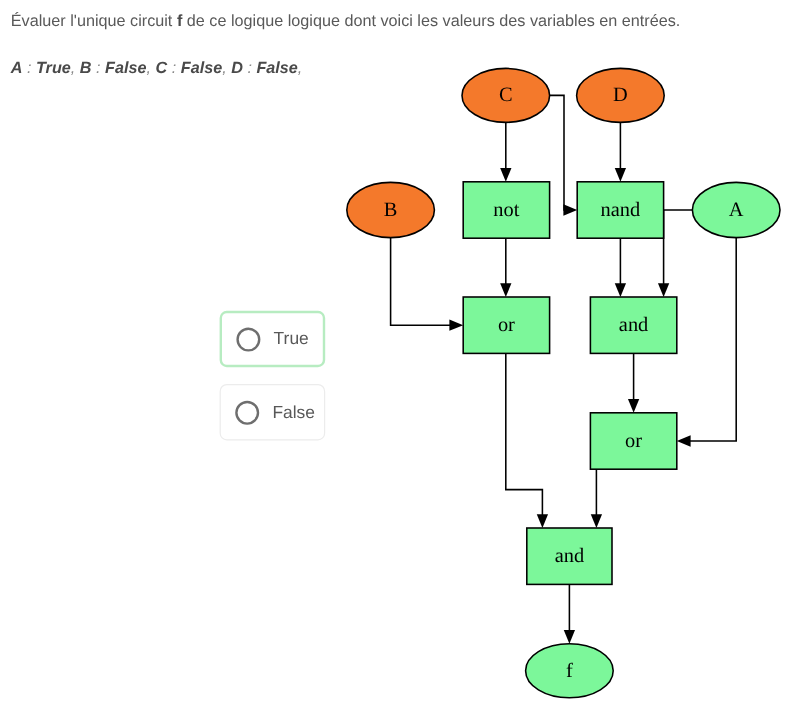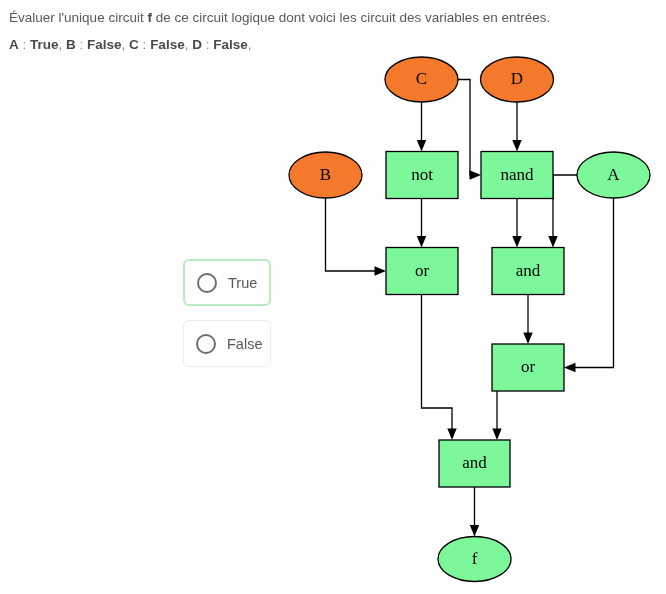--- a/index.html
+++ b/index.html
@@ -8,21 +8,21 @@
     background:#ffffff;
     font-family:"Liberation Sans", sans-serif;
     overflow:hidden;
     position:relative;
   }
   #question{
     position:absolute;left:9px;top:8px;width:650px;
     font-size:13.5px;line-height:1.55;color:#595959;
   }
   #question .b{font-weight:bold;color:#4a4a4a;}
-  #assign{margin-top:6px;}
+  #assign{margin-top:18px;font-style:italic;}
   #assign .sep{color:#8a8a8a;font-weight:normal;}
 
   
   .opt{
     position:absolute;left:183px;width:88px;height:47px;
     box-sizing:border-box;
     border-radius:6px;
     background:#ffffff;
     display:flex;align-items:center;
     padding-left:12px;
@@ -49,21 +49,21 @@
     fill:#000000;
   }
   .gnode ellipse, .gnode rect{stroke:#000000;stroke-width:1.3px;}
   .edge{stroke:#000000;stroke-width:1.3px;fill:none;}
   .arrowhead{fill:#000000;stroke:none;}
 </style>
 </head>
 <body>
 
 <div id="question">
-  <div><span>Évaluer l'unique circuit </span><span class="b">f</span><span> de ce circuit logique dont voici les circuit des variables en entrées.</span></div>
+  <div><span>Évaluer l'unique circuit </span><span class="b">f</span><span> de ce logique logique dont voici les valeurs des variables en entrées.</span></div>
   <div id="assign"><span class="b">A</span><span class="sep"> : </span><span class="b">True</span><span class="sep">, </span><span class="b">B</span><span class="sep"> : </span><span class="b">False</span><span class="sep">, </span><span class="b">C</span><span class="sep"> : </span><span class="b">False</span><span class="sep">, </span><span class="b">D</span><span class="sep"> : </span><span class="b">False</span><span class="sep">,</span></div>
 </div>
 
 <div class="opt true">
   <span class="radio"></span>
   <span class="opt-label">True</span>
 </div>
 <div class="opt false">
   <span class="radio"></span>
   <span class="opt-label">False</span>

